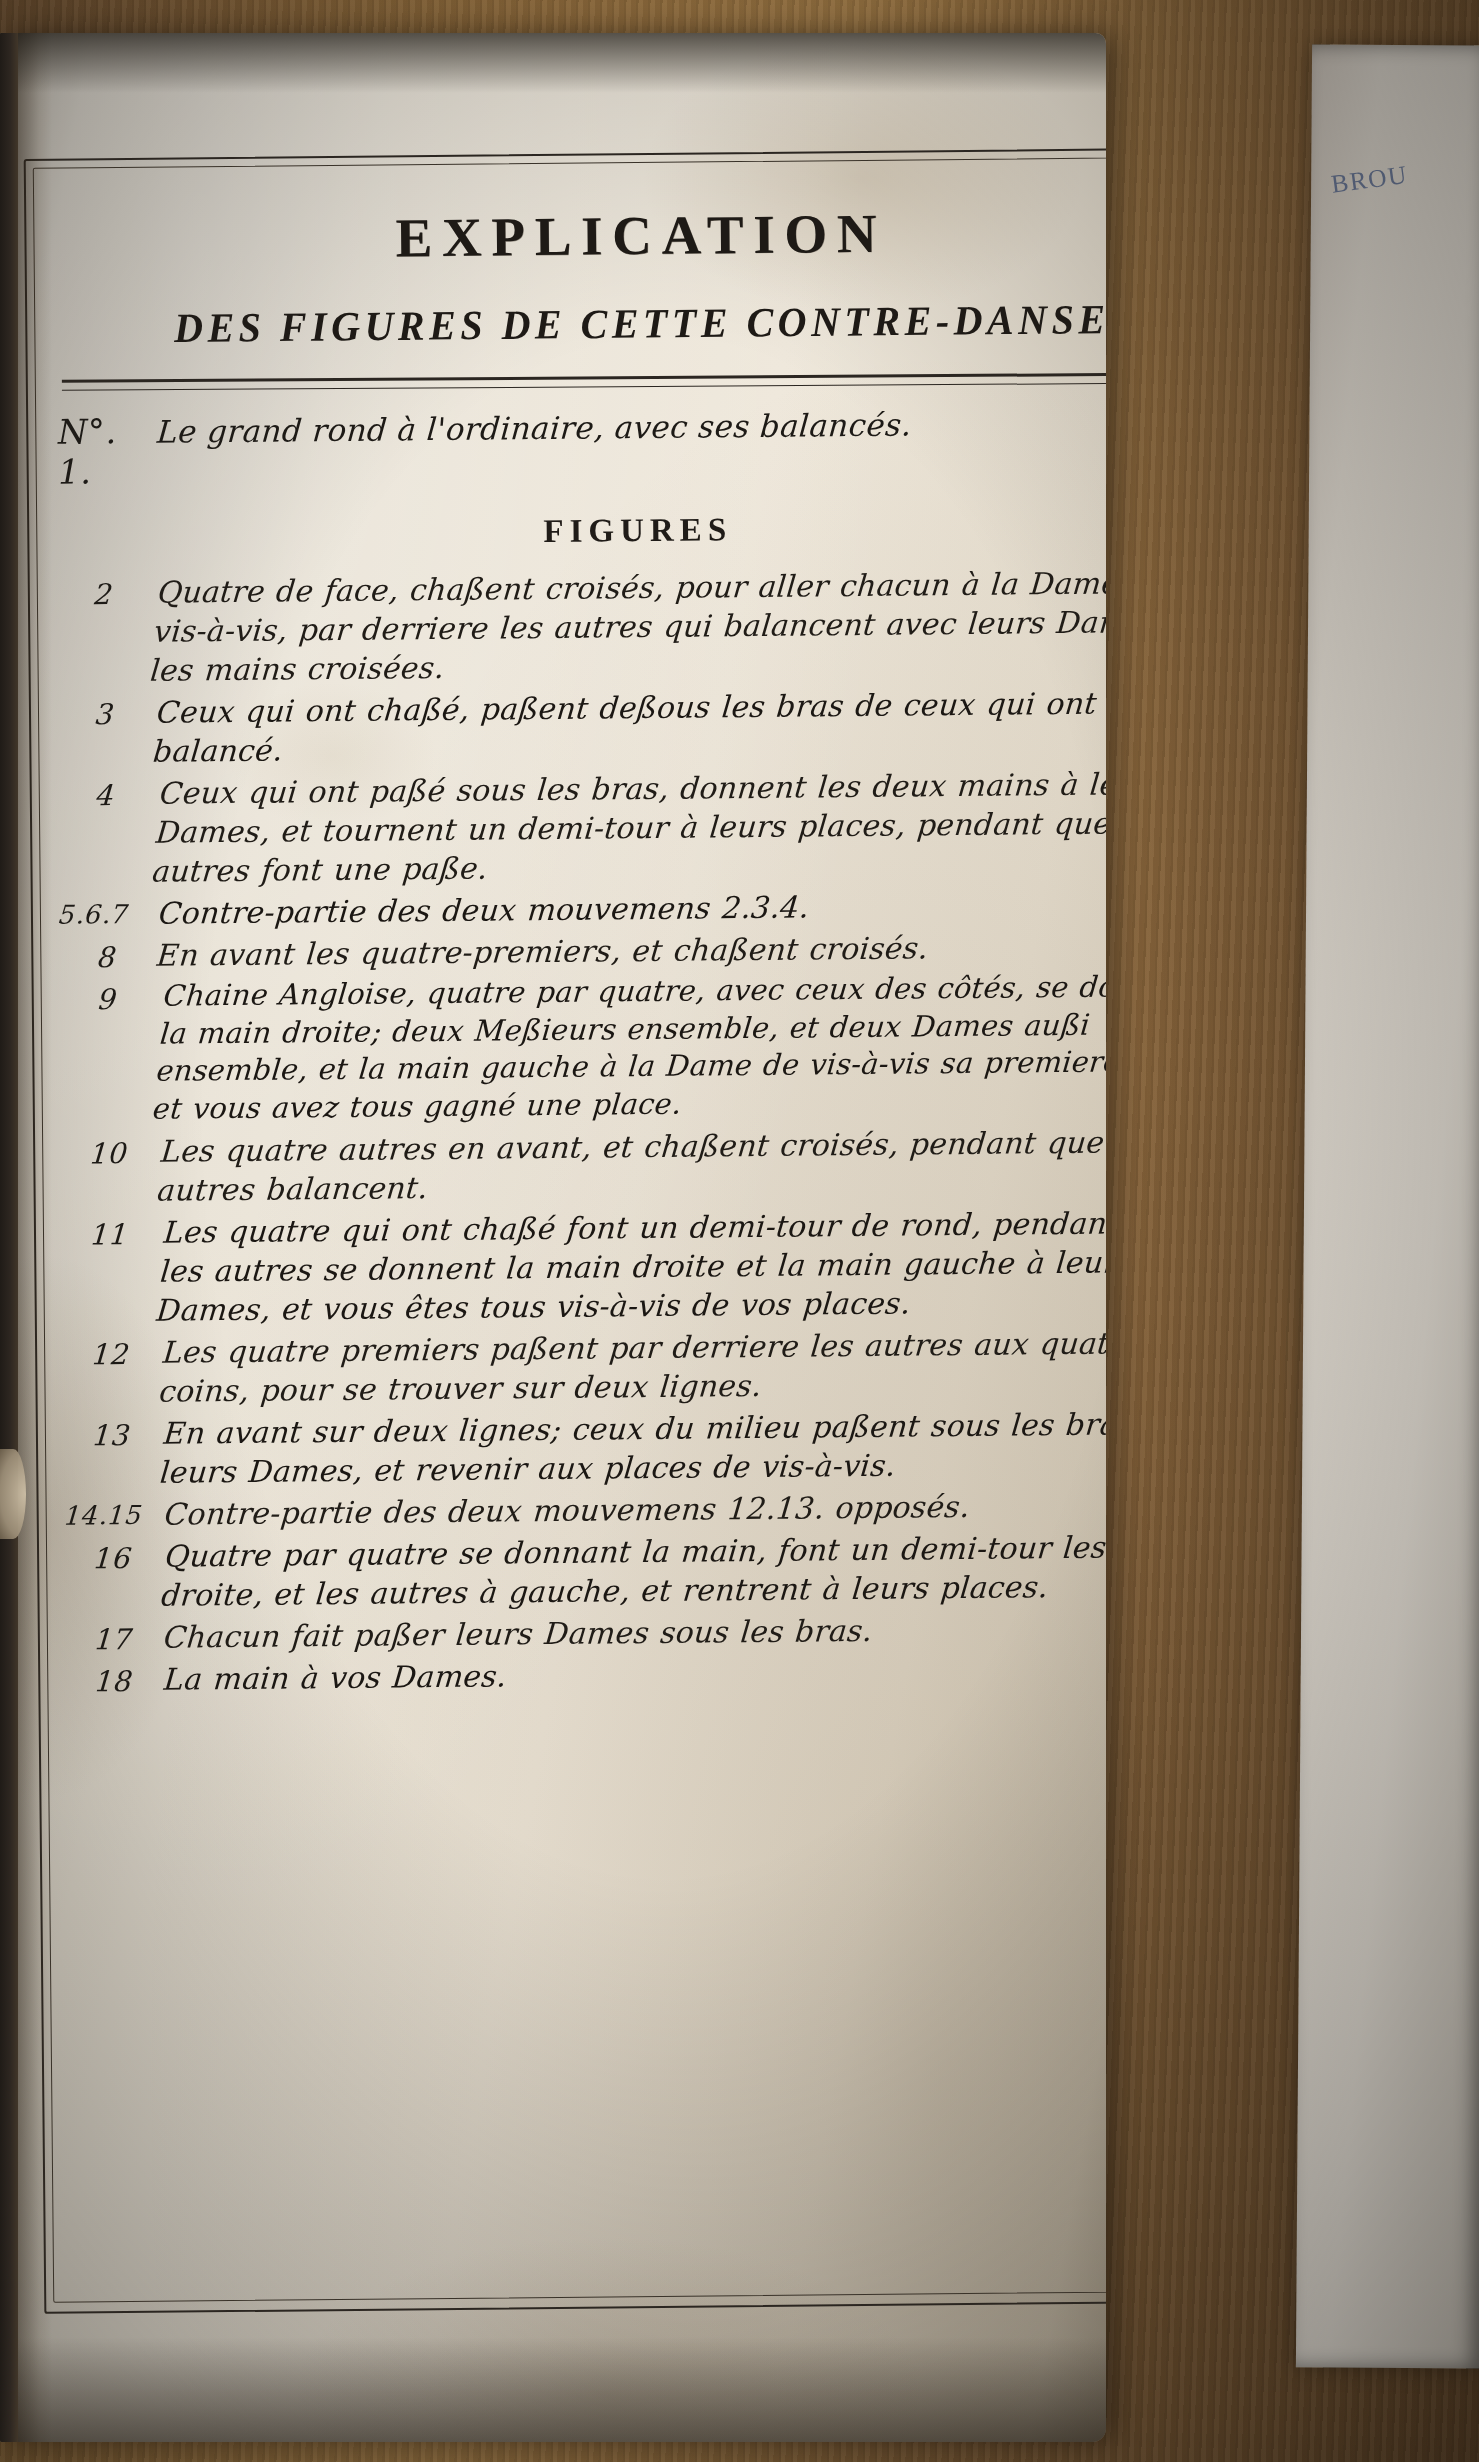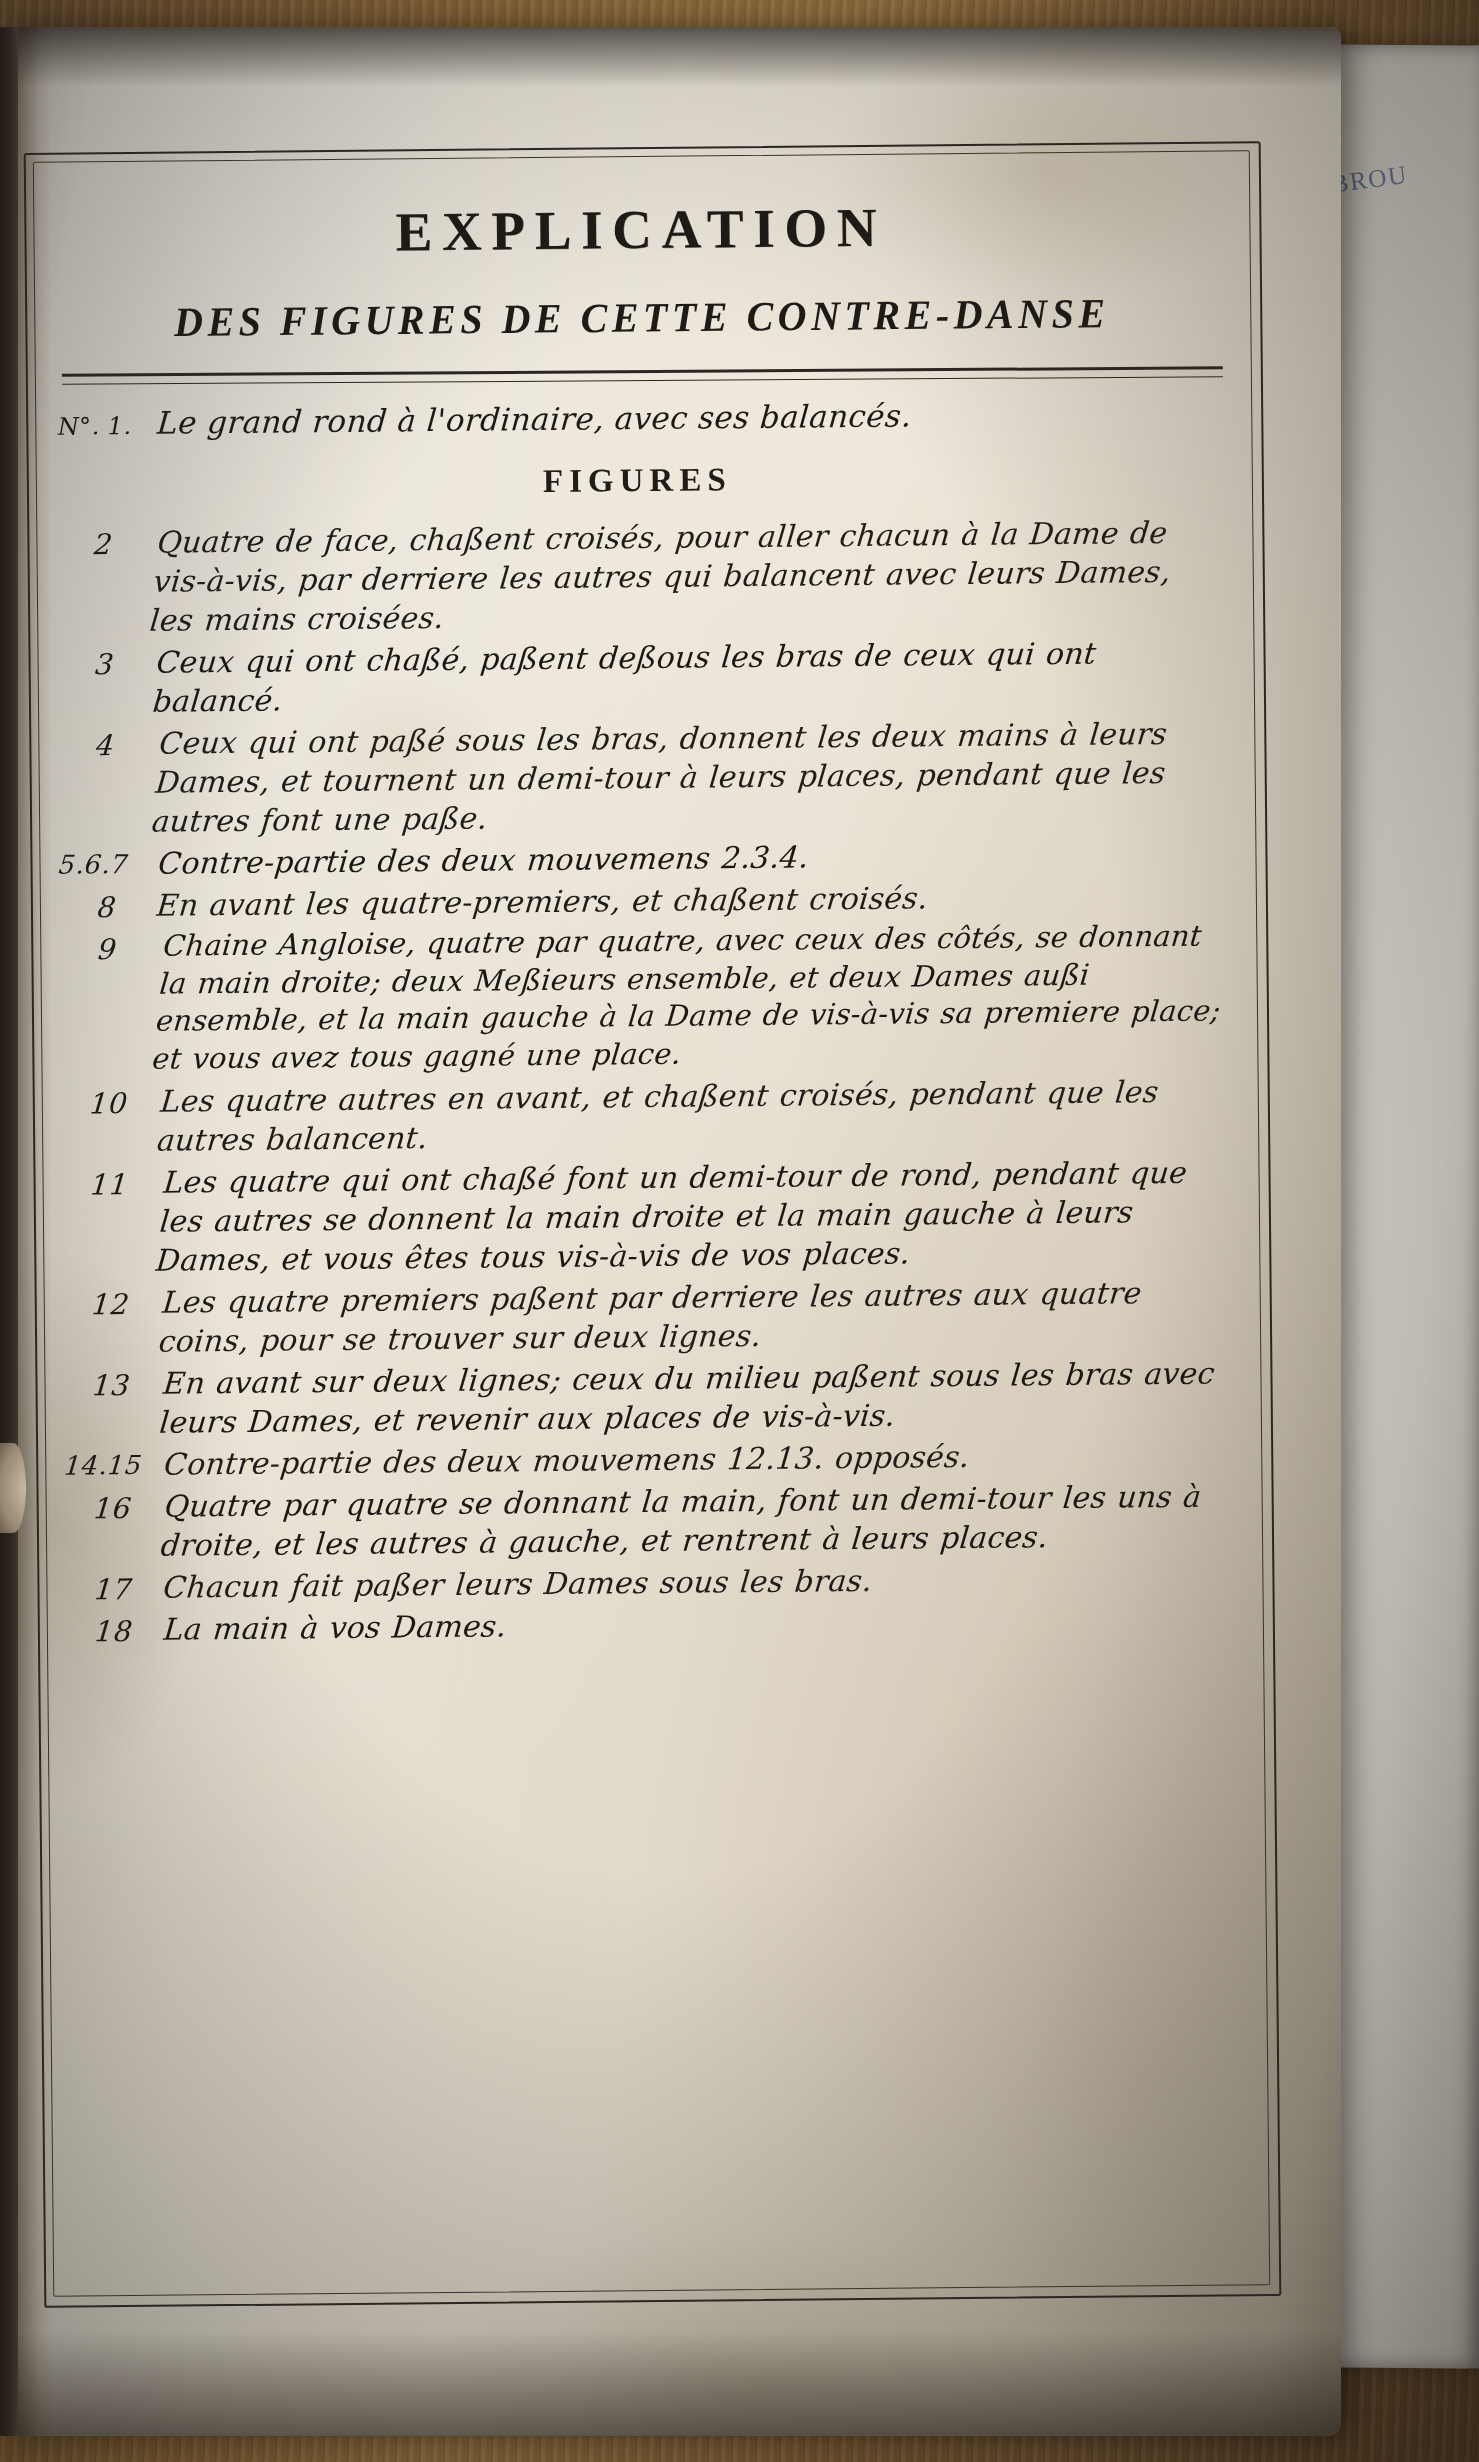--- a/index.html
+++ b/index.html
@@ -52,22 +52,22 @@
     color: #4a5f8c;
     transform: rotate(-8deg);
     letter-spacing: 1.5px;
     opacity: 0.75;
   }
 
   
   #leaf {
     position: absolute;
     left: 0px;
-    top: 27px;
-    width: 1341px;
+    top: 33px;
+    width: 1106px;
     height: 2409px;
     background:
       radial-gradient(ellipse at 18% 10%, rgba(255,255,255,0.30) 0%, rgba(255,255,255,0) 55%),
       radial-gradient(ellipse at 85% 85%, rgba(120,100,70,0.22) 0%, rgba(120,100,70,0) 60%),
       linear-gradient(100deg, #b9b1a4 0%, #d6cfc2 6%, #e7e0d2 26%, #eee7da 55%, #e4dccd 78%, #cfc6b5 95%, #b2a896 100%);
     box-shadow: 7.5px 0 30px rgba(0,0,0,0.45);
     border-radius: 1.5px 10.5px 13.5px 2.2px;
     overflow: hidden;
   }
   
@@ -213,21 +213,21 @@
   .line-intro {
     display: flex;
     align-items: baseline;
     font-size: 31px;
     letter-spacing: 0.4px;
     margin-left: 4.5px;
   }
   .line-intro .num {
     width: 99px;
     flex: none;
-    font-size: 24px;
+    font-size: 34px;
   }
   .line-intro .txt { transform: skewX(-5deg); }
 
   #figures-heading {
     text-align: center;
     font-family: "Liberation Serif", serif;
     font-style: normal;
     font-weight: 700;
     font-size: 33px;
     letter-spacing: 6px;

